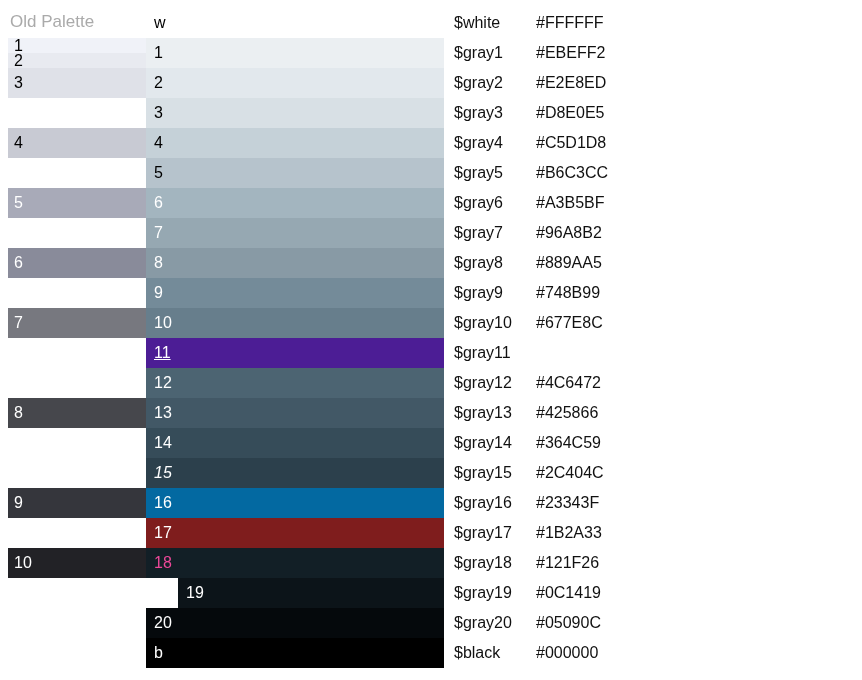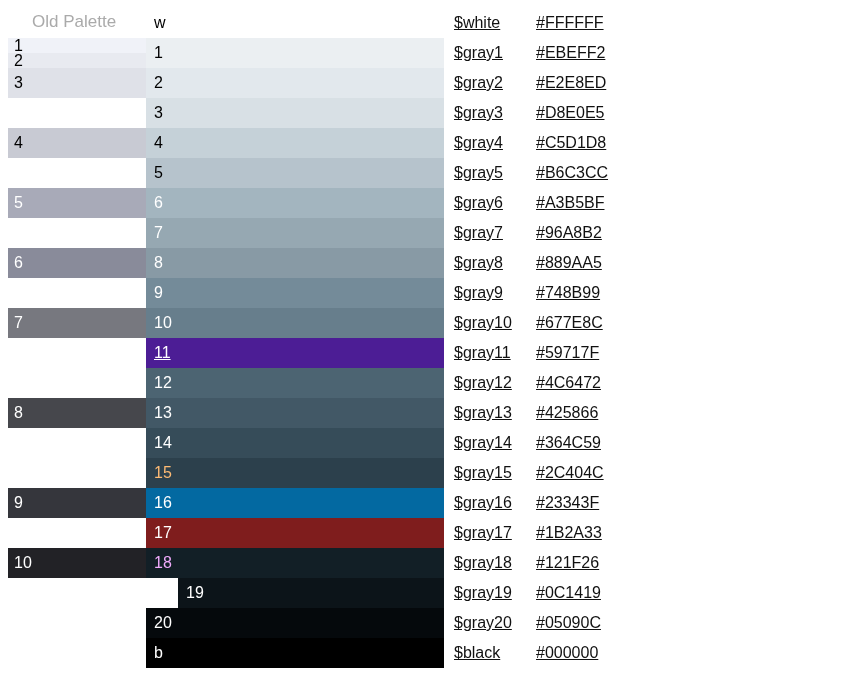--- a/index.html
+++ b/index.html
@@ -21,21 +21,20 @@
     flex-shrink: 0;
     display: flex;
     flex-direction: column;
   }
   .old-header {
     height: 30px;
     line-height: 28px;
     color: #aaa;
     font-size: 17px;
     padding-left: 2px;
-    margin-left: 22px;
   }
   .old-cell {
     border: 0;
     padding-left: 6px;
     font-size: 16px;
     display: flex;
     align-items: center;
   }
   .old-empty { background: #fff; }
 
@@ -60,21 +59,20 @@
     flex: 1;
     display: flex;
     flex-direction: column;
   }
   .meta-row {
     height: 30px;
     display: flex;
     align-items: center;
     font-size: 16px;
     color: #111;
-    text-decoration: underline;
   }
   .var-cell {
     width: 82px;
     flex-shrink: 0;
   }
   .hex-cell {
     flex: 1;
   }
 </style>
 </head>
@@ -164,24 +162,24 @@
         <div class="new-cell" style="background: rgb(182, 195, 204); color: rgb(0, 0, 0);"><span>5</span></div>
         <div class="new-cell" style="background: rgb(163, 181, 191); color: rgb(255, 255, 255);"><span>6</span></div>
         <div class="new-cell" style="background: rgb(150, 168, 178); color: rgb(255, 255, 255);"><span>7</span></div>
         <div class="new-cell" style="background: rgb(136, 154, 165); color: rgb(255, 255, 255);"><span>8</span></div>
         <div class="new-cell" style="background: rgb(116, 139, 153); color: rgb(255, 255, 255);"><span>9</span></div>
         <div class="new-cell" style="background: rgb(103, 126, 140); color: rgb(255, 255, 255);"><span>10</span></div>
         <div class="new-cell" style="background: #4c1d95; color: rgb(255, 255, 255); text-decoration: underline;"><span>11</span></div>
         <div class="new-cell" style="background: rgb(76, 100, 114); color: rgb(255, 255, 255);"><span>12</span></div>
         <div class="new-cell" style="background: rgb(66, 88, 102); color: rgb(255, 255, 255);"><span>13</span></div>
         <div class="new-cell" style="background: rgb(54, 76, 89); color: rgb(255, 255, 255);"><span>14</span></div>
-        <div class="new-cell" style="background: rgb(44, 64, 76); color: #fdba74;"><span>15</span></div>
+        <div class="new-cell" style="background: rgb(44, 64, 76); color: #ffffff; font-style: italic;"><span>15</span></div>
         <div class="new-cell" style="background: #0369a1; color: rgb(255, 255, 255);"><span>16</span></div>
         <div class="new-cell" style="background: #7f1d1d; color: rgb(255, 255, 255);"><span>17</span></div>
-        <div class="new-cell" style="background: rgb(18, 31, 38); color: #f0abfc;"><span>18</span></div>
+        <div class="new-cell" style="background: rgb(18, 31, 38); color: #ec4899;"><span>18</span></div>
         <div class="new-cell" style="background: rgb(12, 20, 25); color: rgb(255, 255, 255); margin-left: 32px;"><span>19</span></div>
         <div class="new-cell" style="background: rgb(5, 9, 12); color: rgb(255, 255, 255);"><span>20</span></div>
         <div class="new-cell" style="background: rgb(0, 0, 0); color: rgb(255, 255, 255);"><span>b</span></div>
       </div>
   </div>
 
   <div class="meta-col">
     <div id="meta-list">
         <div class="meta-row">
           <div class="var-cell">$white</div>
@@ -222,21 +220,20 @@
         <div class="meta-row">
           <div class="var-cell">$gray9</div>
           <div class="hex-cell">#748B99</div>
         </div>
         <div class="meta-row">
           <div class="var-cell">$gray10</div>
           <div class="hex-cell">#677E8C</div>
         </div>
         <div class="meta-row">
           <div class="var-cell">$gray11</div>
-          <div class="hex-cell">#59717F</div>
         </div>
         <div class="meta-row">
           <div class="var-cell">$gray12</div>
           <div class="hex-cell">#4C6472</div>
         </div>
         <div class="meta-row">
           <div class="var-cell">$gray13</div>
           <div class="hex-cell">#425866</div>
         </div>
         <div class="meta-row">

